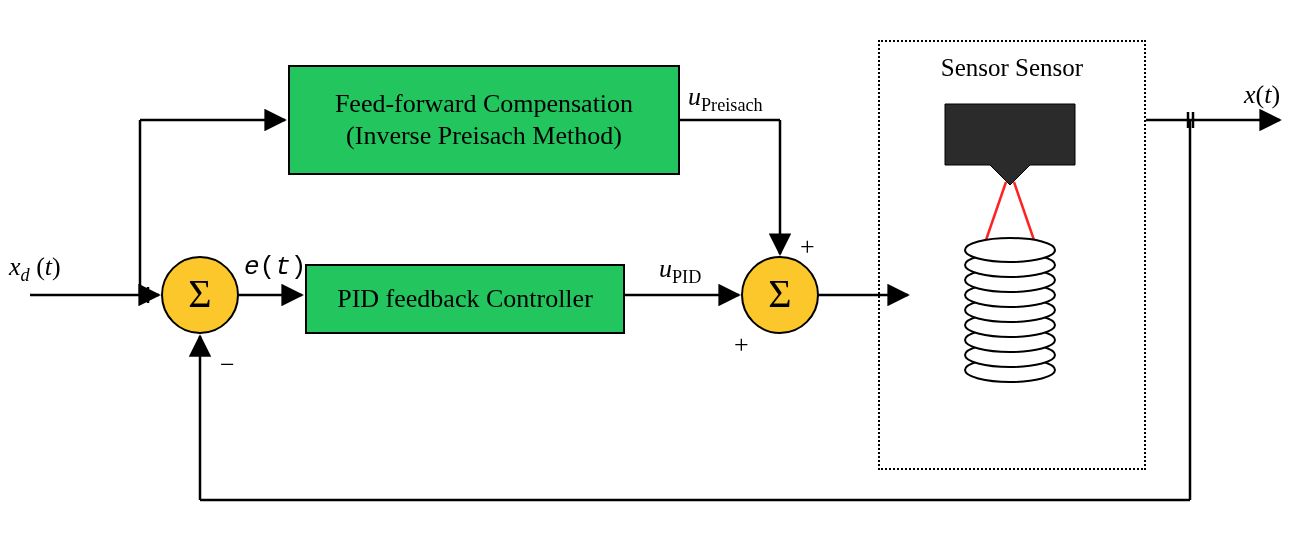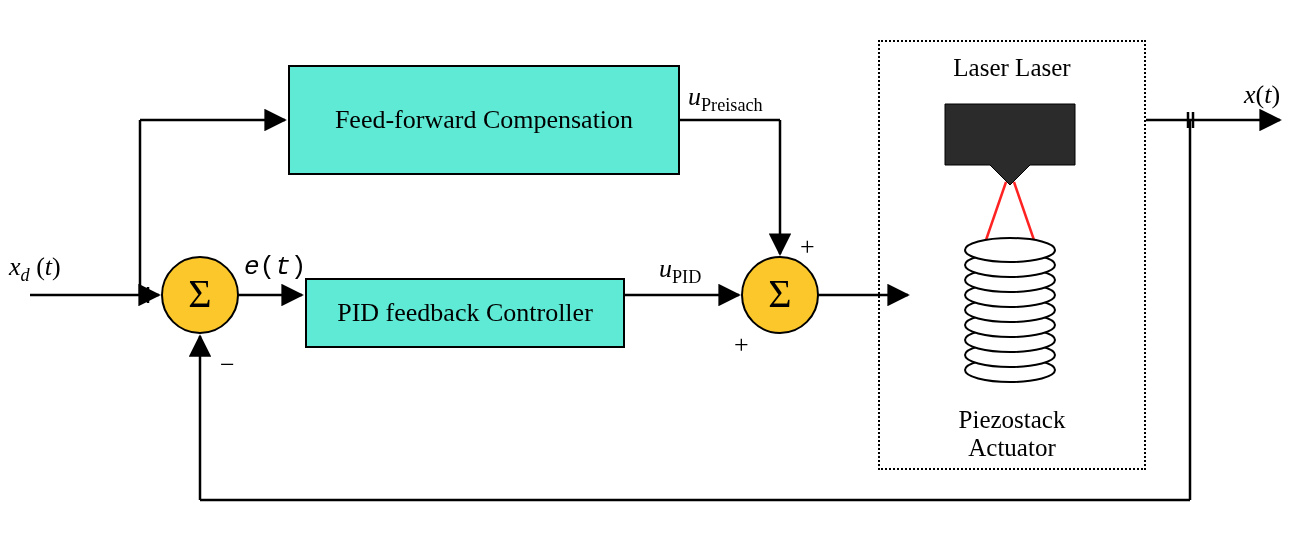--- a/index.html
+++ b/index.html
@@ -12,21 +12,21 @@
   }
   .stage {
     position: relative;
     width: 1305px;
     height: 547px;
     background: #fff;
   }
   .box {
     position: absolute;
     border: 2px solid #000;
-    background: #5eead4;
+    background: #22c55e;
     display: flex;
     flex-direction: column;
     align-items: center;
     justify-content: center;
     text-align: center;
     font-size: 26px;
     line-height: 1.25;
     padding: 4px 8px;
     box-sizing: border-box;
   }
@@ -133,30 +133,29 @@
       <ellipse cx="1010" cy="310" rx="45" ry="12" fill="#fff" stroke="#000" stroke-width="2"></ellipse>
       <ellipse cx="1010" cy="295" rx="45" ry="12" fill="#fff" stroke="#000" stroke-width="2"></ellipse>
       <ellipse cx="1010" cy="280" rx="45" ry="12" fill="#fff" stroke="#000" stroke-width="2"></ellipse>
       <ellipse cx="1010" cy="265" rx="45" ry="12" fill="#fff" stroke="#000" stroke-width="2"></ellipse>
       <ellipse cx="1010" cy="250" rx="45" ry="12" fill="#fff" stroke="#000" stroke-width="2"></ellipse>
     </g>
   </svg>
 
   <div class="box" style="left:288px; top:65px; width:392px; height:110px;">
     <div>Feed-forward Compensation</div>
+    <div>(Inverse Preisach Method)</div>
   </div>
 
-  <div class="box" style="left:305px; top:278px; width:320px; height:70px;">
+  <div class="box" style="left:305px; top:264px; width:320px; height:70px;">
     <div>PID feedback Controller</div>
   </div>
 
   <div class="plant-box" style="left:878px; top:40px; width:268px; height:430px;">
-    <div class="plant-text" style="top:12px;">Laser Laser</div>
-    <div class="plant-text" style="bottom:34px;">Piezostack</div>
-    <div class="plant-text" style="bottom:6px;">Actuator</div>
+    <div class="plant-text" style="top:12px;">Sensor Sensor</div>
   </div>
 
   <div class="label" style="left:9px; top:252px;">
     <span style="font-style:italic;">x</span><sub style="font-style:italic;">d</sub><span class="plain">&nbsp;(</span><span style="font-style:italic;">t</span><span class="plain">)</span>
   </div>
 
   <div class="label" style="left:244px; top:252px;font-family:Liberation Mono, monospace;">
     <span style="font-style:italic;">e</span><span class="plain">(</span><span style="font-style:italic;">t</span><span class="plain">)</span>
   </div>
 

